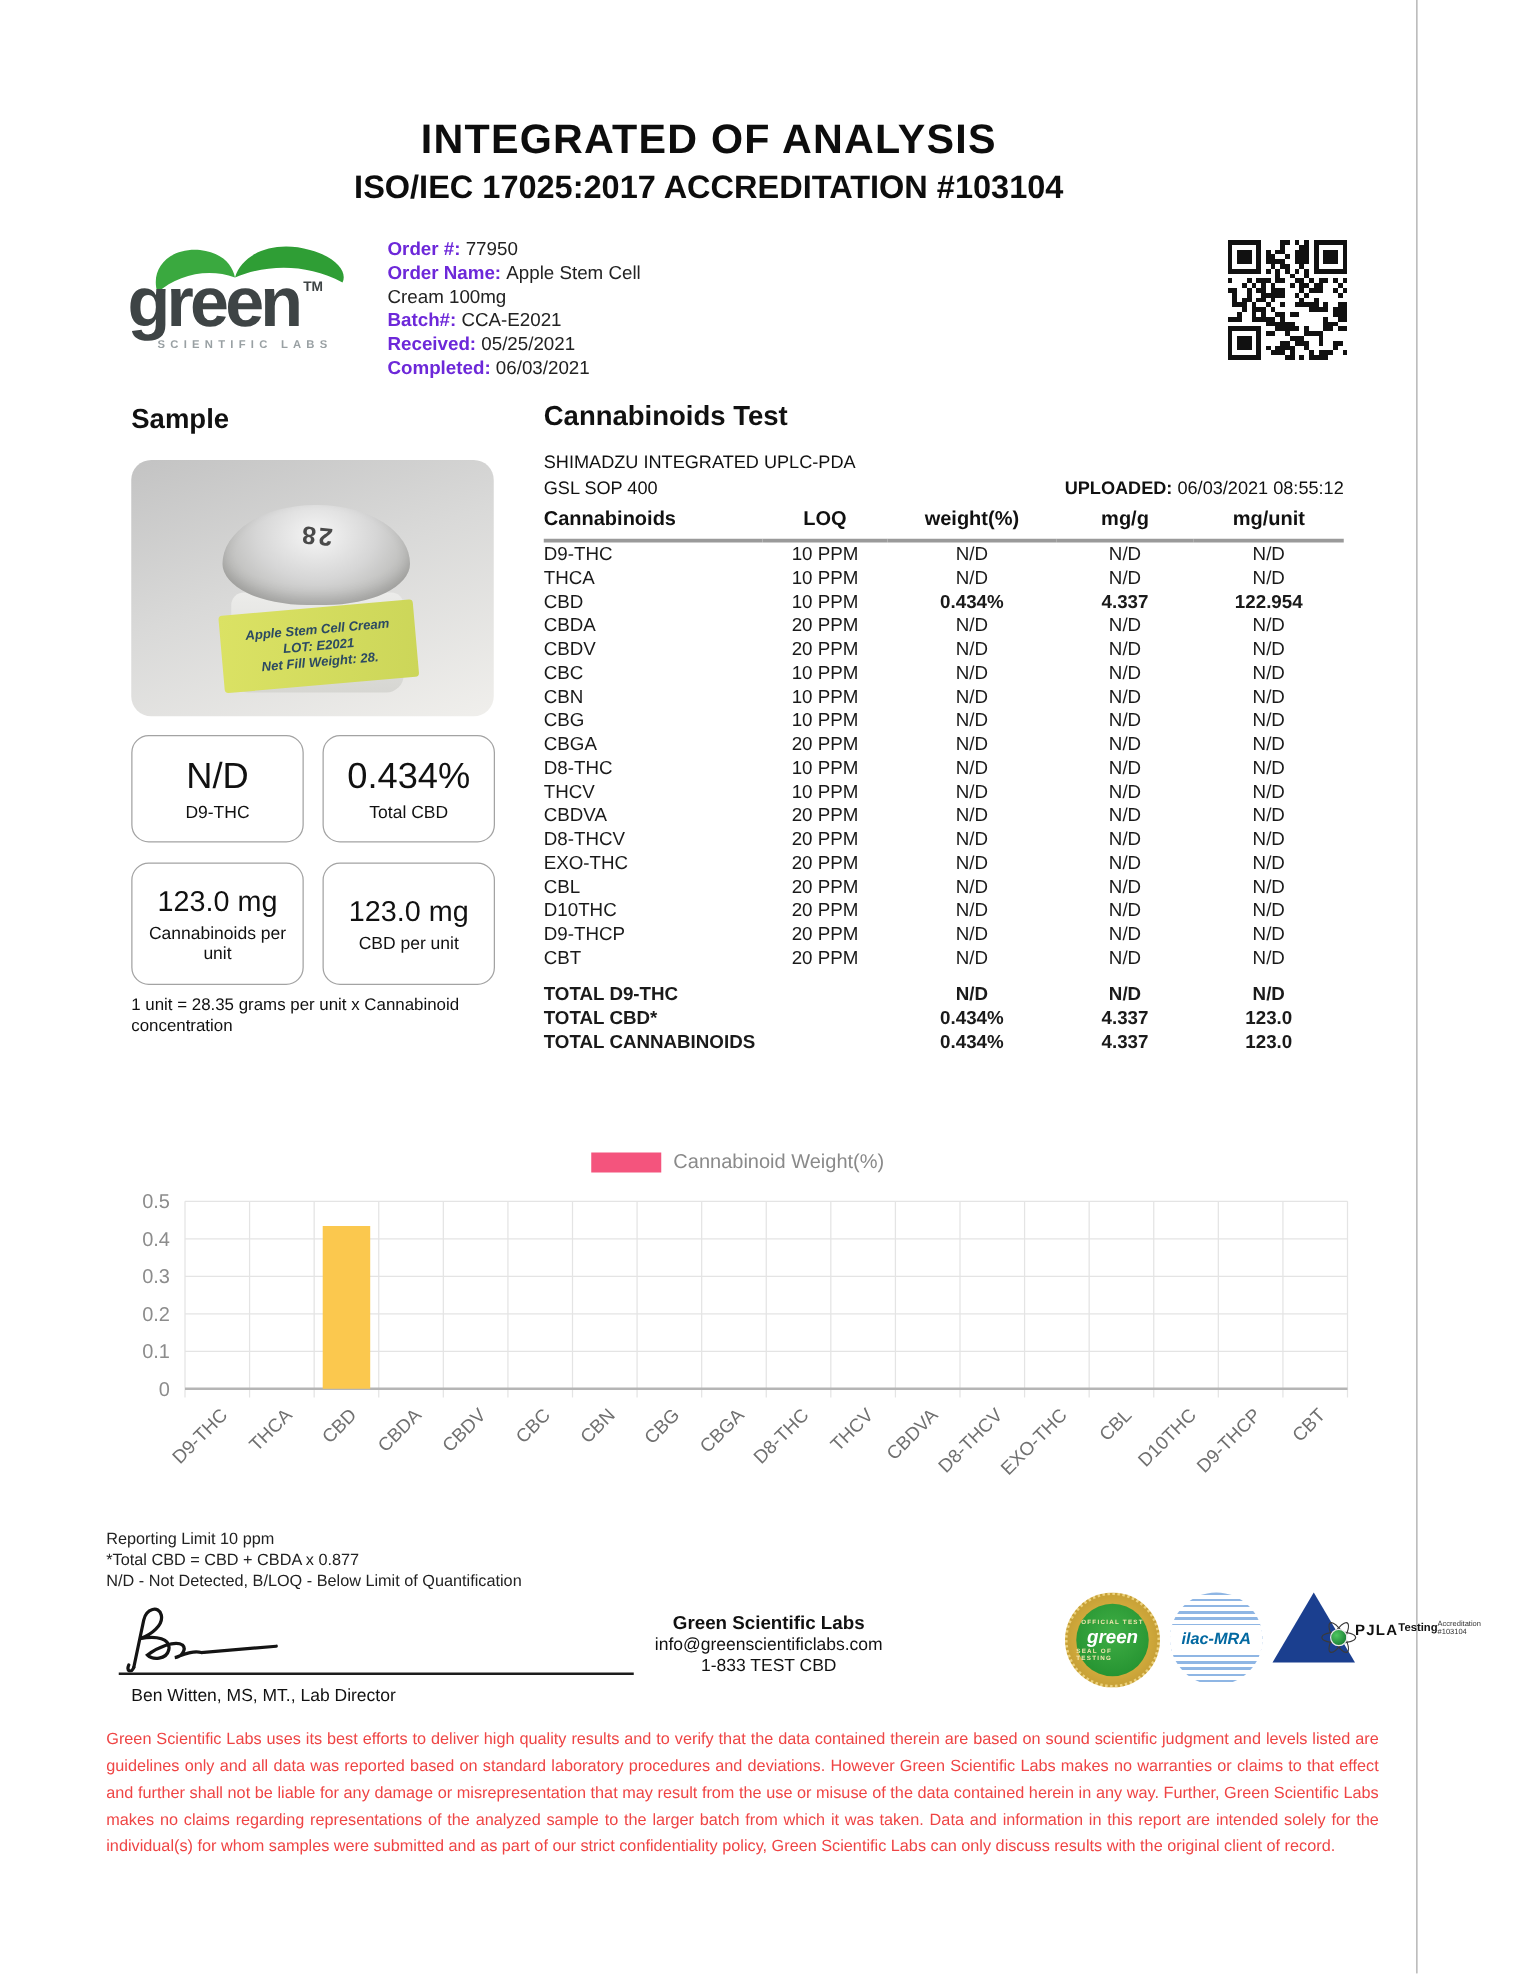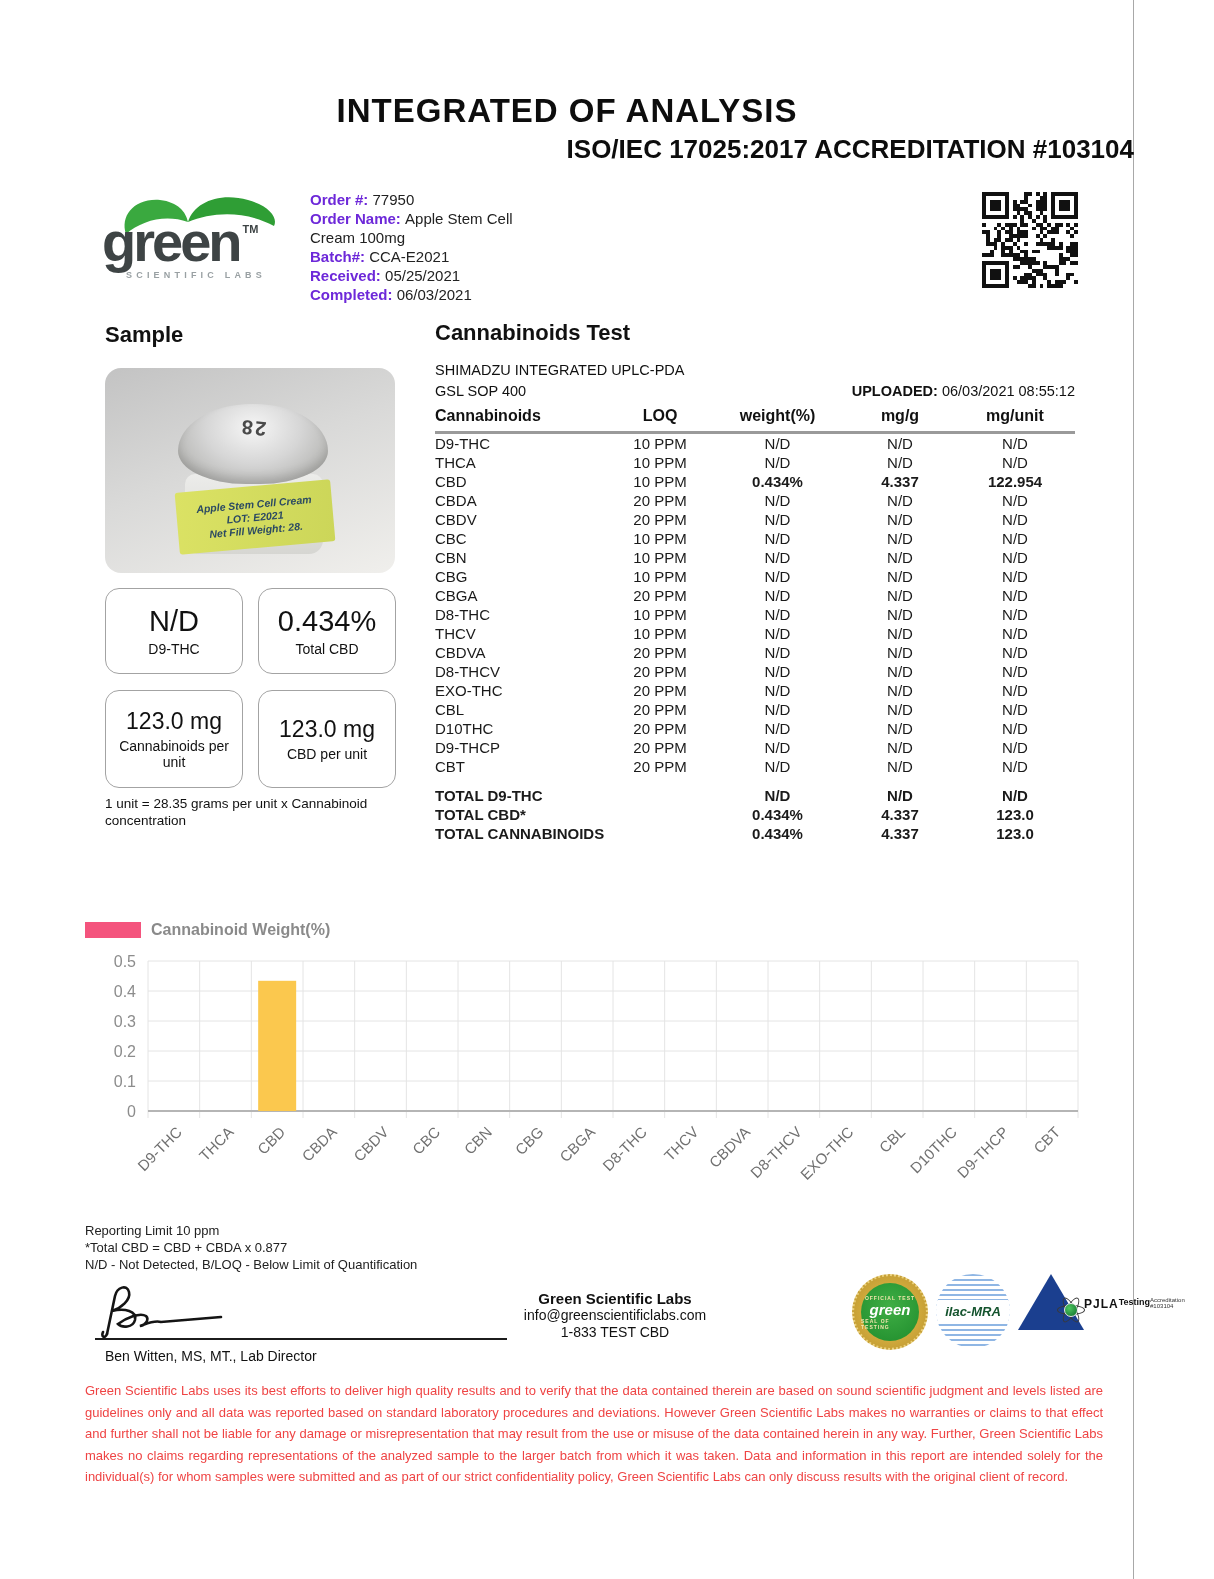--- a/index.html
+++ b/index.html
@@ -3,21 +3,21 @@
 <meta charset="utf-8">
 <style>
   * { margin:0; padding:0; box-sizing:border-box; }
   body { background:#fff; font-family:"Liberation Sans","DejaVu Sans",sans-serif; color:#111; }
   .page { position:relative; width:1214px; height:1579px; background:#fff; margin:0 auto; overflow:hidden; }
   .page-edge { position:absolute; left:1133px; top:0; width:1px; height:1579px; background:#a8a8a8; }
 
   
   .title { position:absolute; top:92px; left:0; width:1134px; text-align:center;
            font-size:33px; font-weight:bold; letter-spacing:1px; color:#0d0d0d; }
-  .subtitle { position:absolute; top:134px; left:0; width:1134px; text-align:right;
+  .subtitle { position:absolute; top:134px; left:0; width:1134px; text-align:center;
               font-size:26px; font-weight:bold; color:#0d0d0d; }
 
   
   .logo { position:absolute; left:100px; top:192px; width:210px; height:102px; }
   .logo-leaves { position:absolute; left:20px; top:0; }
   .logo-word { position:absolute; left:2px; top:22px; font-size:56px; font-weight:bold;
                color:#3e4445; letter-spacing:-3px; line-height:1; }
   .logo-word sup { font-size:11px; letter-spacing:0; vertical-align:28px; margin-left:3px; }
   .logo-tag { position:absolute; left:26px; top:78px; font-size:9px; font-weight:bold;
               letter-spacing:4.2px; color:#99a0a3; }
@@ -72,21 +72,21 @@
                    border-bottom:3px solid #9a9a9a; }
   .cann-table th:first-child { text-align:left; }
   .cann-table td { text-align:center; padding:1px 0; height:17px; color:#1a1a1a; }
   .cann-table td.tl { text-align:left; }
   .cann-table .b { font-weight:bold; }
   .cann-table tr.spacer td { height:10px; padding:0; }
   .cann-table tr.total td { font-weight:bold; }
 
   
   .chart-section { position:absolute; left:85px; top:920px; width:1010px; }
-  .legend { display:flex; justify-content:flex-start; align-items:center; gap:10px; height:20px; margin-bottom:6px;font-weight:bold; }
+  .legend { display:flex; justify-content:center; align-items:center; gap:10px; height:20px; margin-bottom:6px; }
   .legend-swatch { display:inline-block; width:56px; height:16px; }
   .legend-label { font-size:16px; color:#8a8a8a; }
 
   
   .notes { position:absolute; left:85px; top:1222px; font-size:13px; line-height:17px; color:#222; }
   .sig-svg { position:absolute; left:95px; top:1282px; }
   .sig-line { position:absolute; left:95px; top:1338px; width:412px; border-top:2px solid #1c1c1c; }
   .sig-name { position:absolute; left:105px; top:1348px; font-size:14px; }
   .contact { position:absolute; left:468px; top:1290px; width:294px; text-align:center; font-size:14px; line-height:17px; }
   .contact .company { font-size:15px; font-weight:bold; }
@@ -97,21 +97,21 @@
                 display:flex; align-items:center; justify-content:center; }
   .seal-green-inner { width:58px; height:58px; border-radius:50%; color:#fff;
                 background:radial-gradient(circle at 50% 40%,#3fae45,#1f8c2c);
                 display:flex; flex-direction:column; align-items:center; justify-content:center; }
   .sg-arc { font-size:5px; font-weight:bold; letter-spacing:1px; color:#f3e6ae; }
   .sg-word { font-size:15px; font-weight:bold; font-style:italic; }
   .seal-ilac { width:74px; height:74px; border-radius:50%; overflow:hidden; position:relative;
                background:repeating-linear-gradient(180deg,#8fb6e4 0 2px,#fff 2px 5px);
                display:flex; align-items:center; justify-content:center; }
   .ilac-band { background:#fff; width:100%; text-align:center; padding:2px 0; }
-  .ilac-text { color:#14532d; font-weight:bold; font-size:13px; font-style:italic; }
+  .ilac-text { color:#0369a1; font-weight:bold; font-size:13px; font-style:italic; }
   .seal-pjla { width:90px; display:flex; flex-direction:row; align-items:center; }
   .pjla-tri { width:0; height:0; border-left:33px solid transparent; border-right:33px solid transparent;
               border-bottom:56px solid #1b3f8f; position:relative; }
   .pjla-atom { position:absolute; left:6px; top:22px; width:28px; height:28px; }
   .atom-core { position:absolute; left:7px; top:7px; width:14px; height:14px; border-radius:50%;
                background:radial-gradient(circle at 35% 35%,#4fc860,#0c6b2a); border:1px solid #e8e8e8; }
   .orbit { position:absolute; left:0; top:9px; width:28px; height:10px; border:1px solid #3a3a3a; border-radius:50%; }
   .orbit.o2 { transform:rotate(60deg); } .orbit.o3 { transform:rotate(-60deg); }
   .pjla-name { font-size:12px; font-weight:bold; letter-spacing:1px; margin-top:3px; }
   .pjla-sub { font-size:9px; font-weight:bold; }

